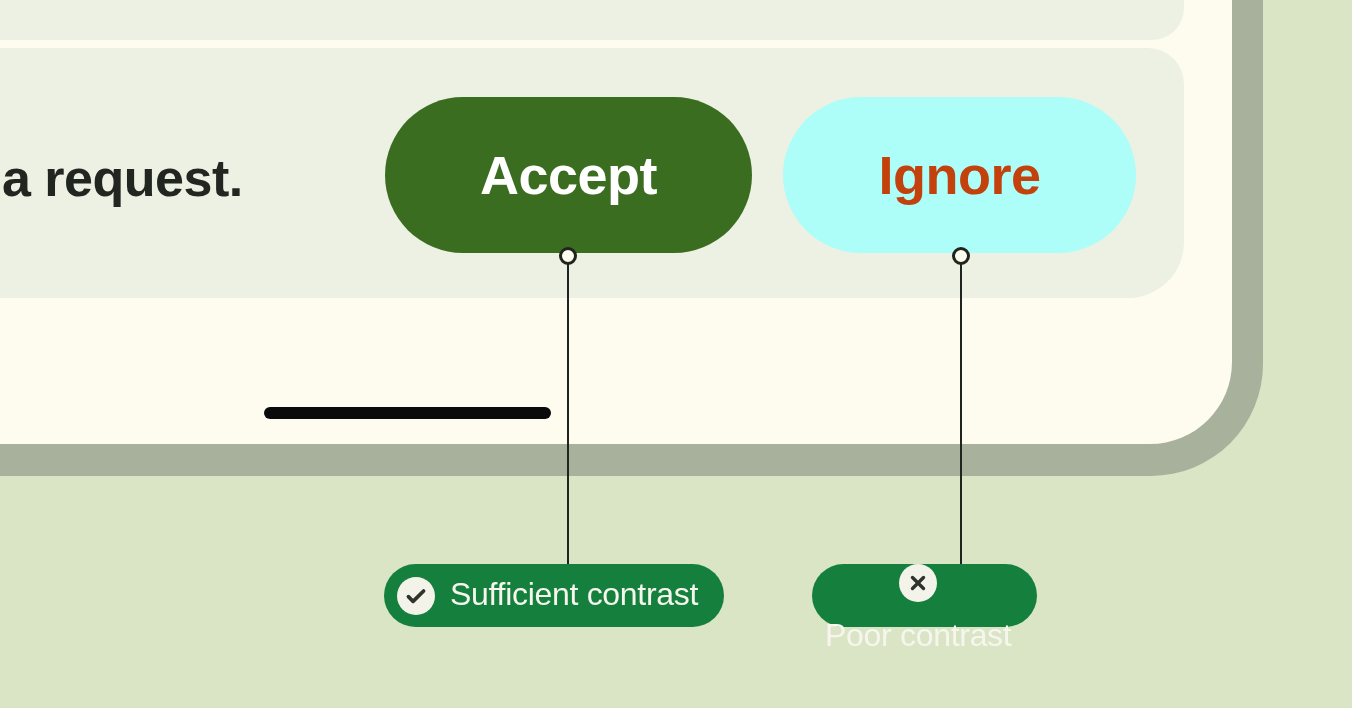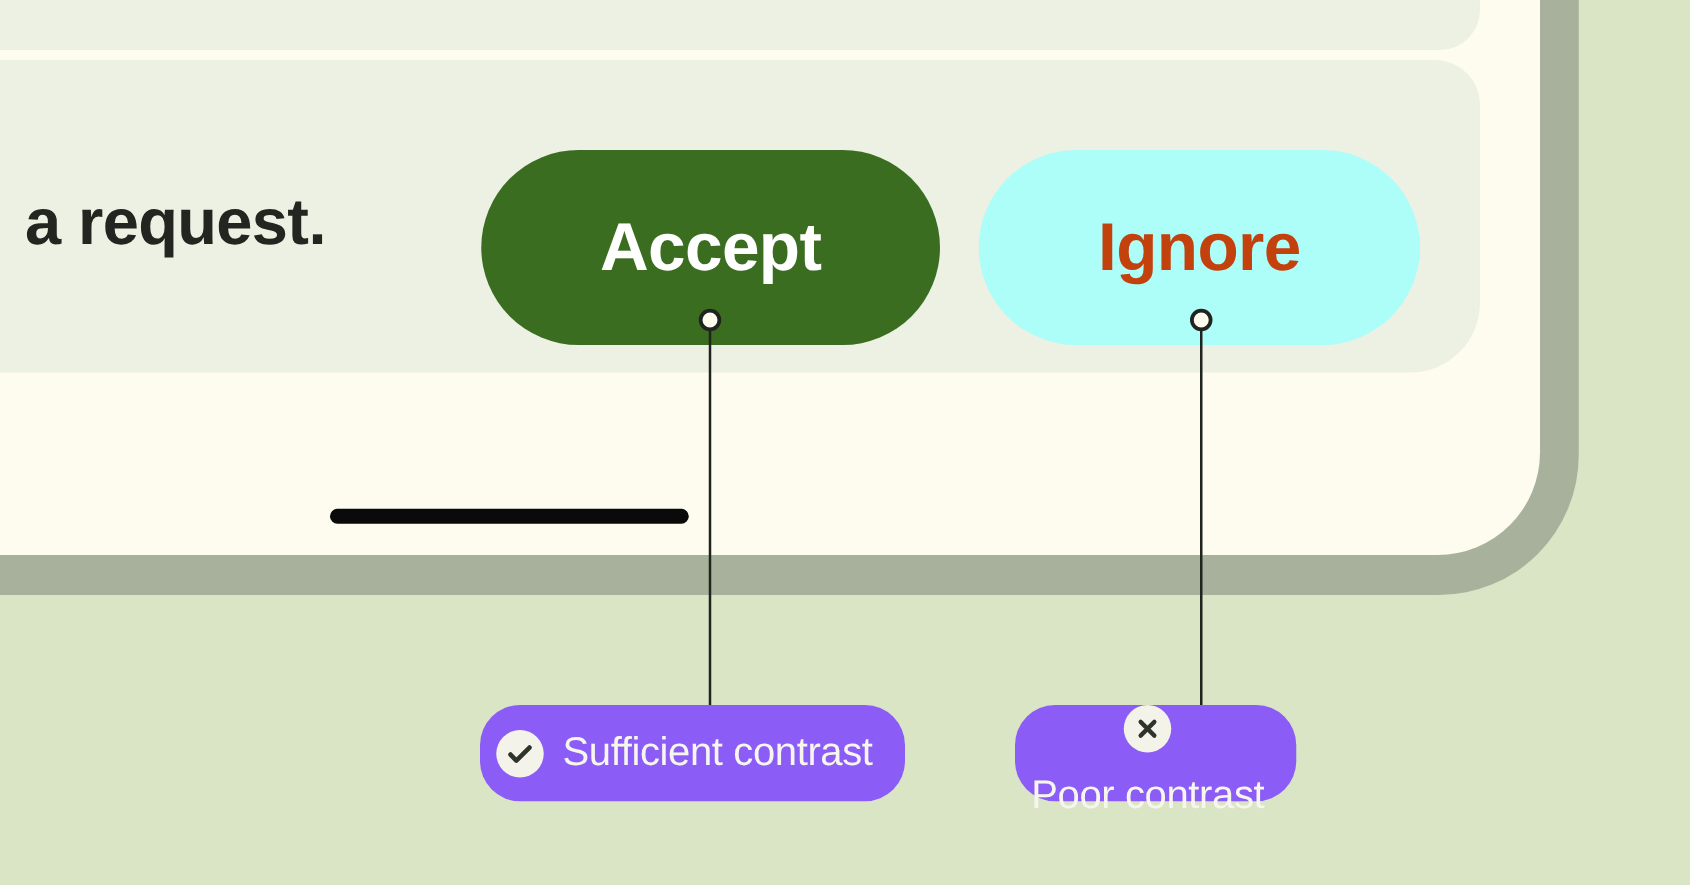--- a/index.html
+++ b/index.html
@@ -45,21 +45,21 @@
     height: 80px;    
     border-radius: 0 0 32px 0;
   }
   .card-main {
     top: 48px;
     height: 250px;   
     border-radius: 0 36px 56px 0;
   }
   .message-text {
     position: absolute;
-    left: 20px;
+    left: 2px;
     top: 149px;
     height: 58px;
     line-height: 58px;
     font-size: 52px;
     font-weight: 700;
     letter-spacing: -0.5px;
     color: #212621;
     white-space: nowrap;
   }
   .pill-button {
@@ -69,21 +69,20 @@
     border-radius: 78px;
     display: flex;
     align-items: center;
     justify-content: center;
     font-size: 54px;
     font-weight: 700;
     letter-spacing: -0.5px;
     border: none;
     cursor: pointer;
     font-family: "Liberation Sans", "DejaVu Sans", sans-serif;
-    margin-top: 23px;
   }
   .btn-accept {
     left: 385px;
     width: 367px;
     background: #3b6d20;
     color: #ffffff;
   }
   .btn-ignore {
     left: 783px;
     width: 353px;
@@ -112,23 +111,23 @@
     height: 12px;
     border: 3px solid #20241f;
     border-radius: 50%;
     background: #fdfcef;
   }
   .dot-accept { left: 559px; top: 247px; }
   .dot-ignore { left: 952px; top: 247px; }
   .callout {
     position: absolute;
     top: 564px;
-    height: 77px;
+    height: 63px;
     border-radius: 32px;
-    background: #8b5cf6;
+    background: #15803d;
     display: flex;
     align-items: center;
     gap: 15px;
     padding: 0 26px 0 13px;
     box-sizing: border-box;
   }
   .callout-sufficient { left: 384px; }
   .callout-poor { left: 812px; flex-direction: column; }
   .callout-icon {
     width: 38px;

